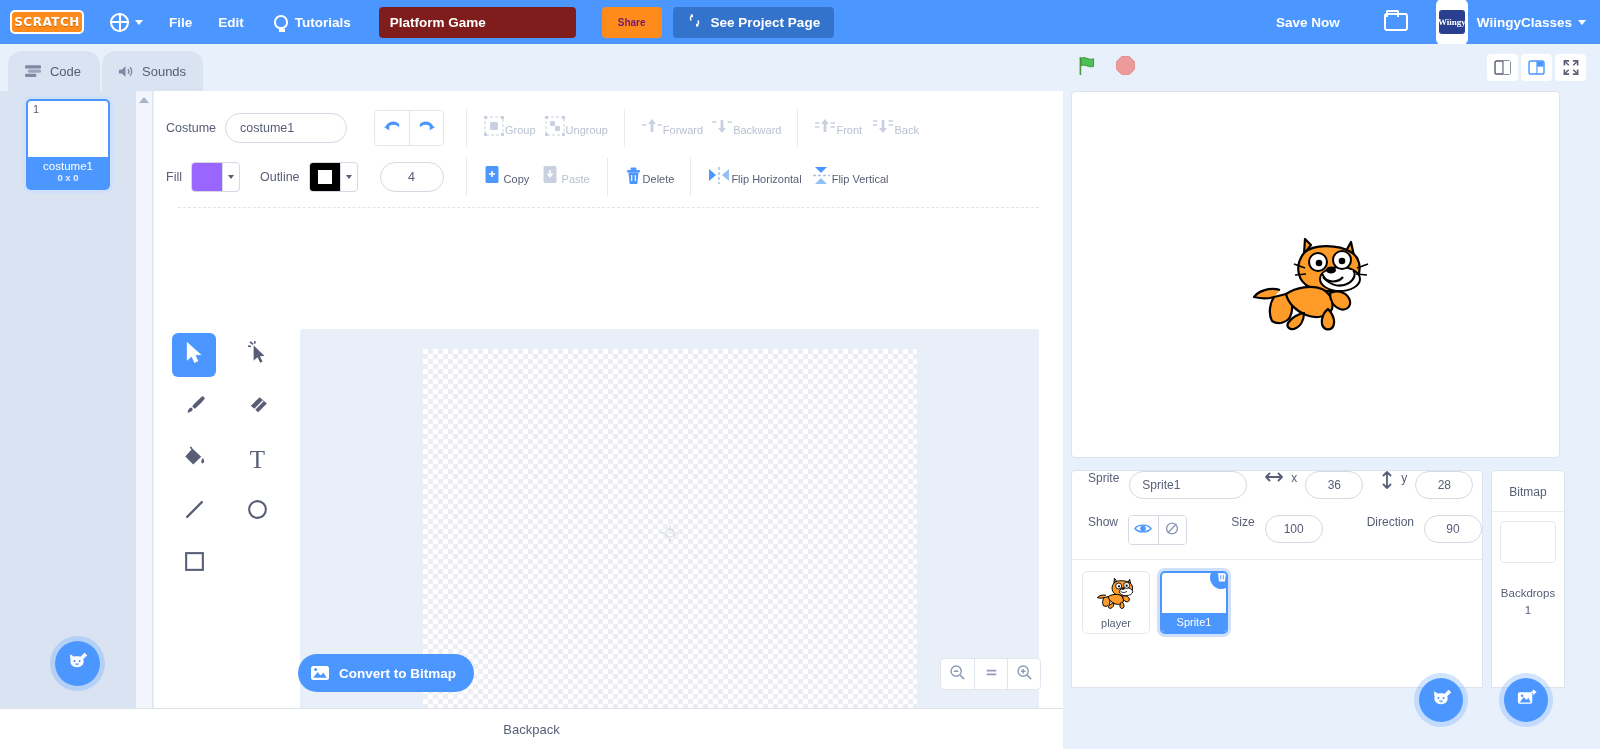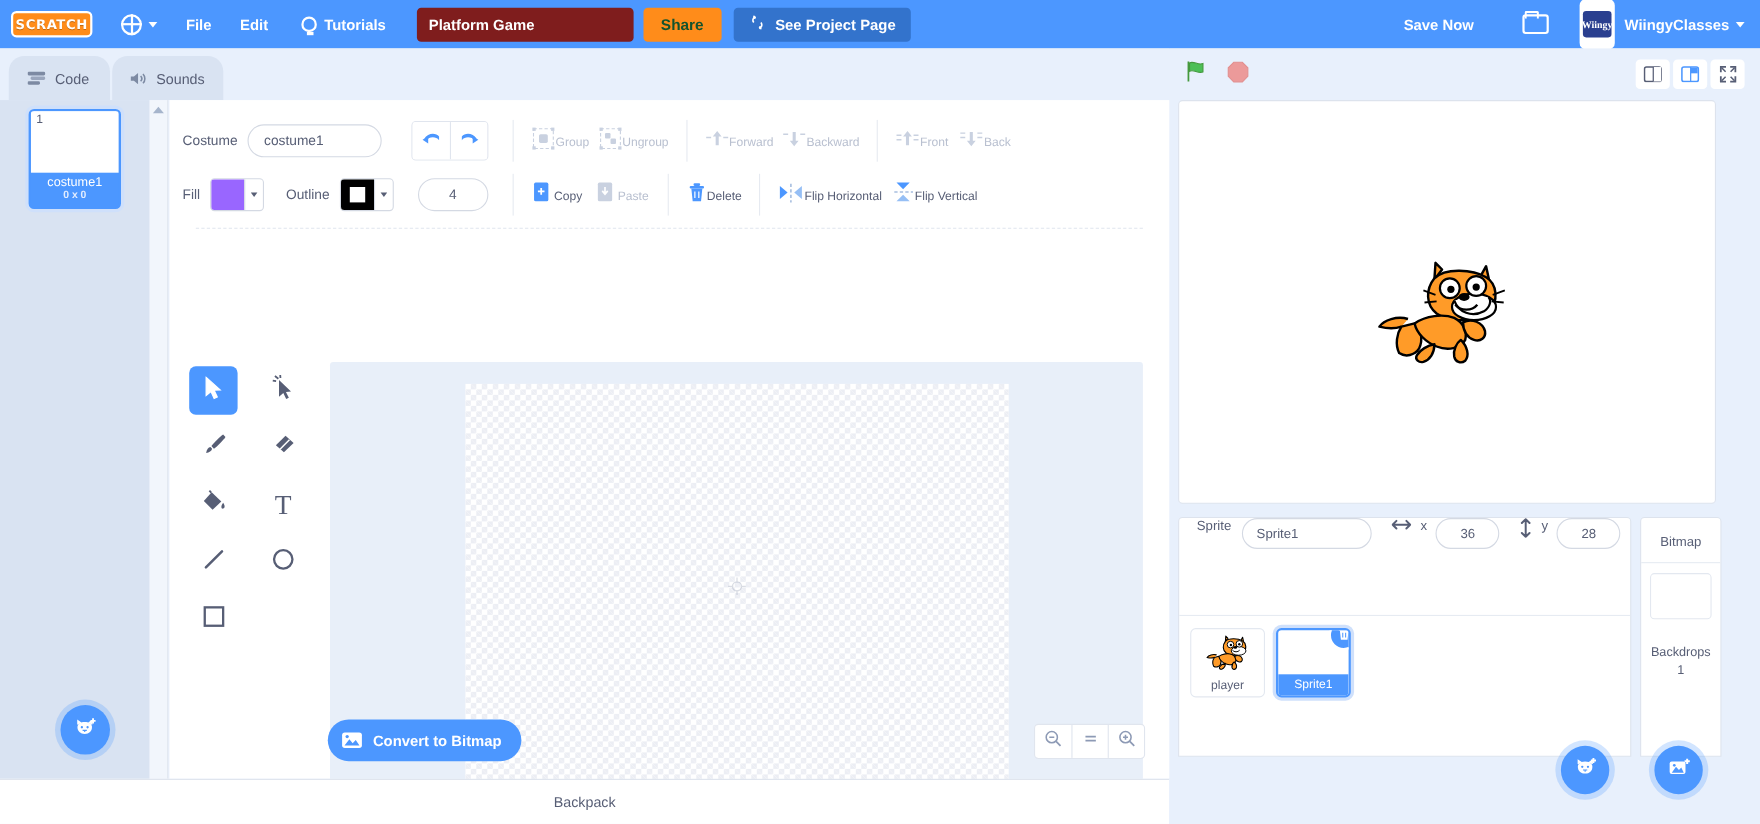--- a/index.html
+++ b/index.html
@@ -36,23 +36,23 @@
   .bulb { width:14px;height:14px;border:2px solid #fff;border-radius:50% 50% 45% 45%; position:relative; margin-right:7px; }
   .bulb::after{content:"";position:absolute;left:3px;bottom:-5px;width:6px;height:3px;background:#fff;}
   .proj-title {
     margin-left: 28px; width: 197px; height: 31px; border-radius: 4px;
     background: #7f1d1d; border: none; color: #fff;
     font-size: 13.5px; font-weight: bold; padding: 0 11px;
     font-family: "Liberation Sans", sans-serif;
   }
   .proj-title::placeholder { color: #cfe0fb; }
   .share-btn {
-    margin-left: 9px; background: #ff8c1a; color:#14532d; border:none;
+    margin-left: 26px; background: #ff8c1a; color:#701a75; border:none;
     height: 31px; padding: 0 16px; border-radius: 4px;
-    font-size: 14px; font-weight: bold; cursor:pointer;
+    font-size: 10px; font-weight: bold; cursor:pointer;
     font-family: "Liberation Sans", sans-serif;
   }
   .proj-page {
     margin-left: 11px; height: 31px; display:flex; align-items:center;
     padding: 0 14px; background: #3373cc; border-radius: 4px; cursor: pointer;
   }
   .pp-icon { margin-right: 9px; font-size: 14px; }
   .spacer { flex: 1; }
   .save-now { cursor: pointer; white-space: nowrap; }
   .folder-ico { margin-left: 44px; width: 24px; height: 18px; position: relative; cursor: pointer; }
@@ -794,20 +794,45 @@
       <input class="sp-input sp-num" value="36" style="">
       <span class="axis-ico">
         <svg width="12" height="18" viewBox="0 0 12 18">
           <path d="M6 1 V17 M6 1 L2.5 4.5 M6 1 L9.5 4.5 M6 17 L2.5 13.5 M6 17 L9.5 13.5" stroke="#575e75" stroke-width="1.8" fill="none" stroke-linecap="round"></path>
         </svg>
       </span>
       <span class="axis-letter">y</span>
       <input class="sp-input sp-num" value="28" style="">
     </div>
 
+    <div class="sp-row">
+      <span class="sp-lbl">Show</span>
+      <div class="show-toggle">
+        <div class="show-btn on">
+          <span>
+            <svg width="18" height="13" viewBox="0 0 18 13">
+              <path d="M1 6.5 C4 2 14 2 17 6.5 C14 11 4 11 1 6.5 Z" fill="none" stroke="#4c97ff" stroke-width="1.4"></path>
+              <circle cx="9" cy="6.5" r="2.8" fill="#4c97ff"></circle>
+            </svg>
+          </span>
+        </div>
+        <div class="show-btn">
+          <span>
+            <svg width="18" height="15" viewBox="0 0 18 15">
+              <ellipse cx="9" cy="7.5" rx="5.4" ry="5.4" fill="none" stroke="#8d9ab5" stroke-width="1.4"></ellipse>
+              <path d="M4.6 12 L13.4 3" stroke="#8d9ab5" stroke-width="1.4"></path>
+            </svg>
+          </span>
+        </div>
+      </div>
+      <span class="sp-lbl" style="margin-left:44px;">Size</span>
+      <input class="sp-input sp-num" value="100" style="">
+      <span class="sp-lbl" style="margin-left:44px;">Direction</span>
+      <input class="sp-input sp-num" value="90" style="">
+    </div>
 
     <div class="sprite-tray">
       <div class="sprite-card">
         <div class="sc-thumb">
           <svg width="40" height="33" viewBox="0 0 120 95">
             <g stroke="#000" stroke-width="3" stroke-linejoin="round" fill="#ff9b28">
               <path d="M61 8 L55 2 L54 17 Z"></path>
               <path d="M96 14 L101 5 L104 19 Z"></path>
               <path d="M54 16 C46 26 46 40 56 48 C68 57 92 56 103 46 C113 37 111 21 101 15 C89 8 64 6 54 16 Z"></path>
               <path d="M30 53 C20 50 8 54 4 60 C12 62 18 62 24 60"></path>

